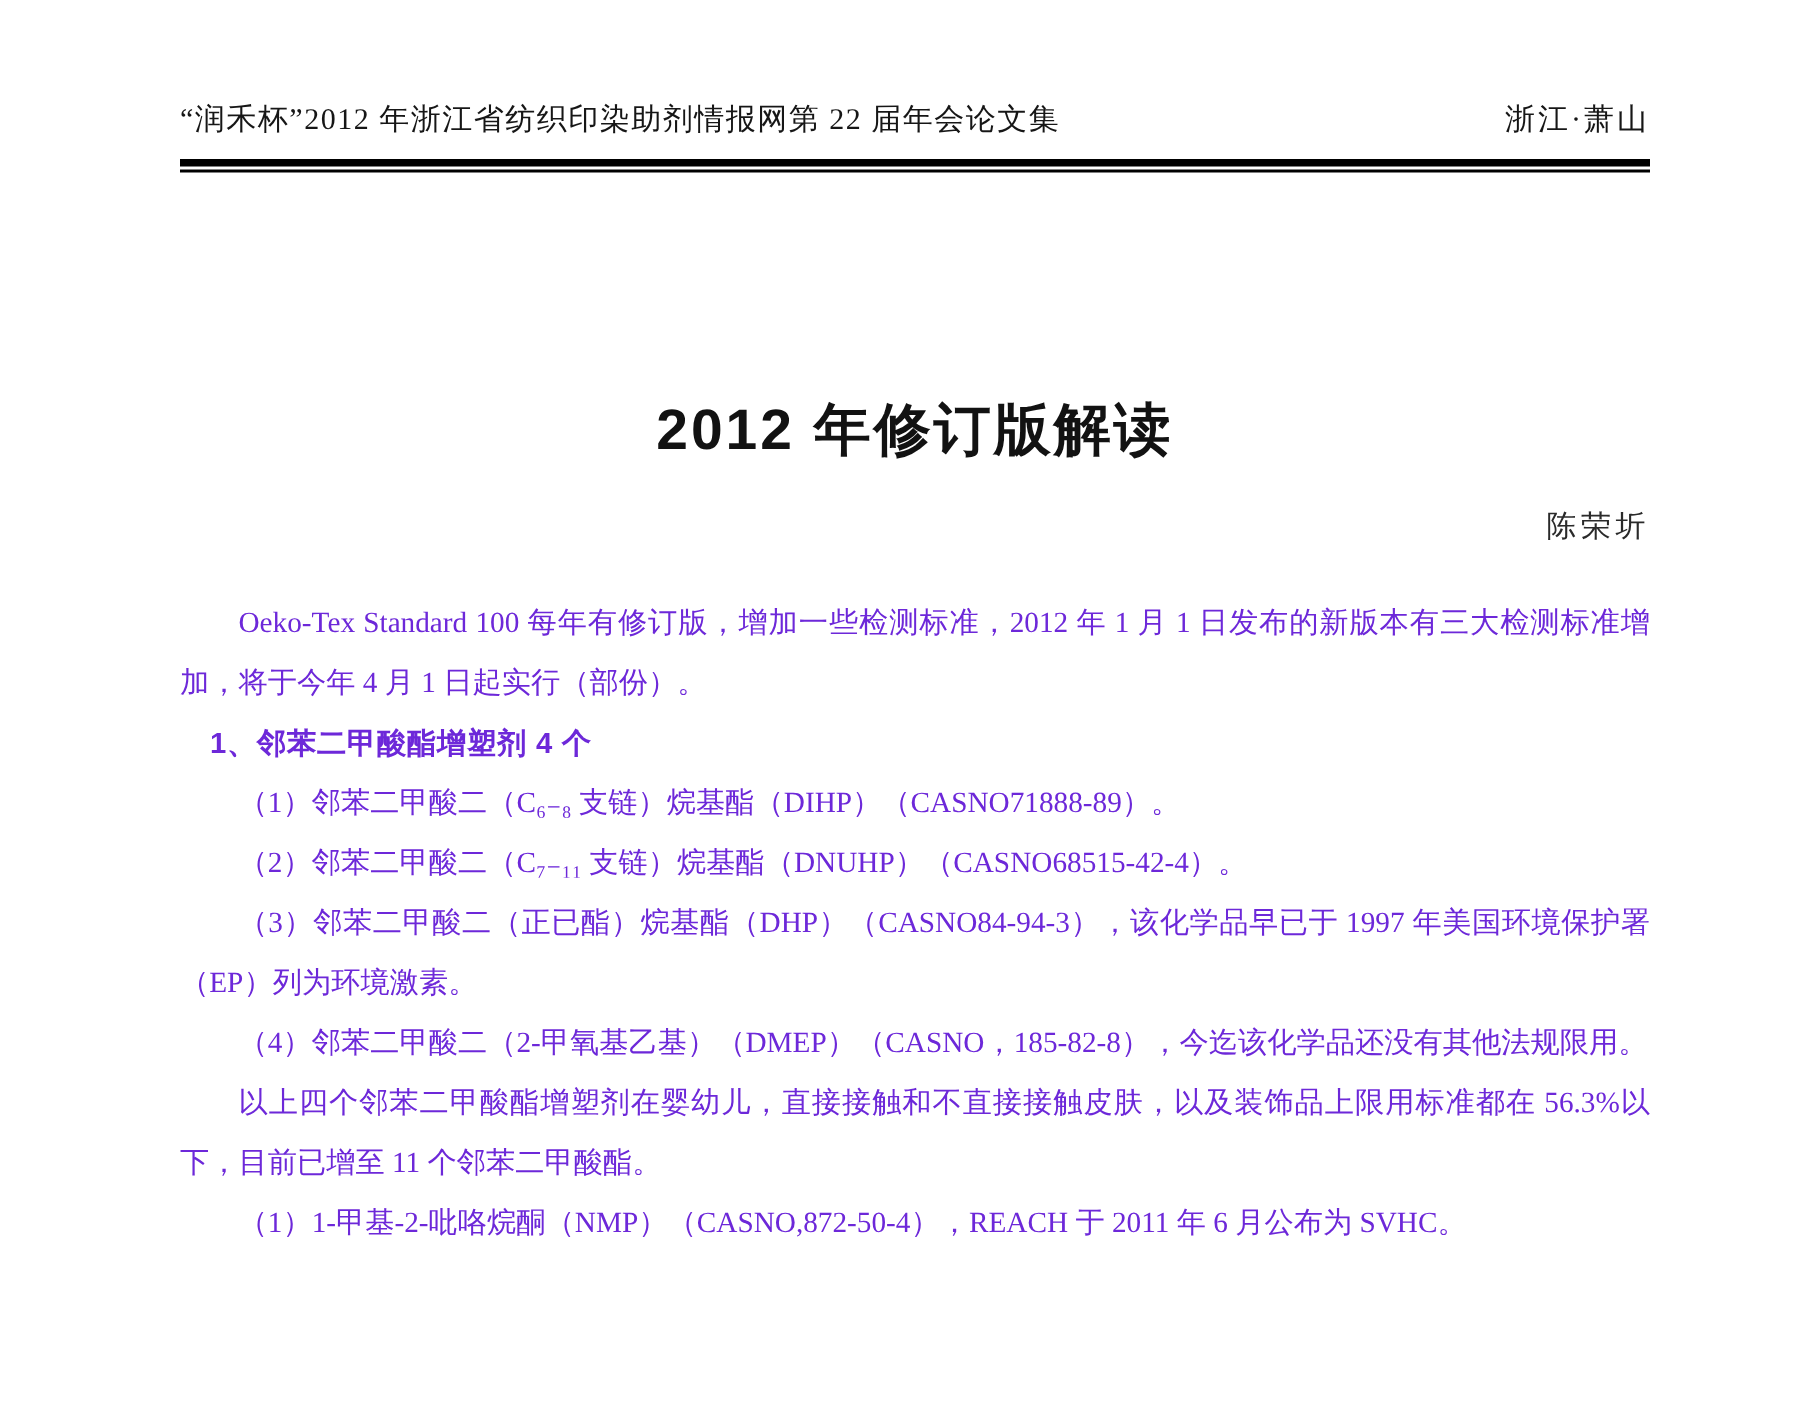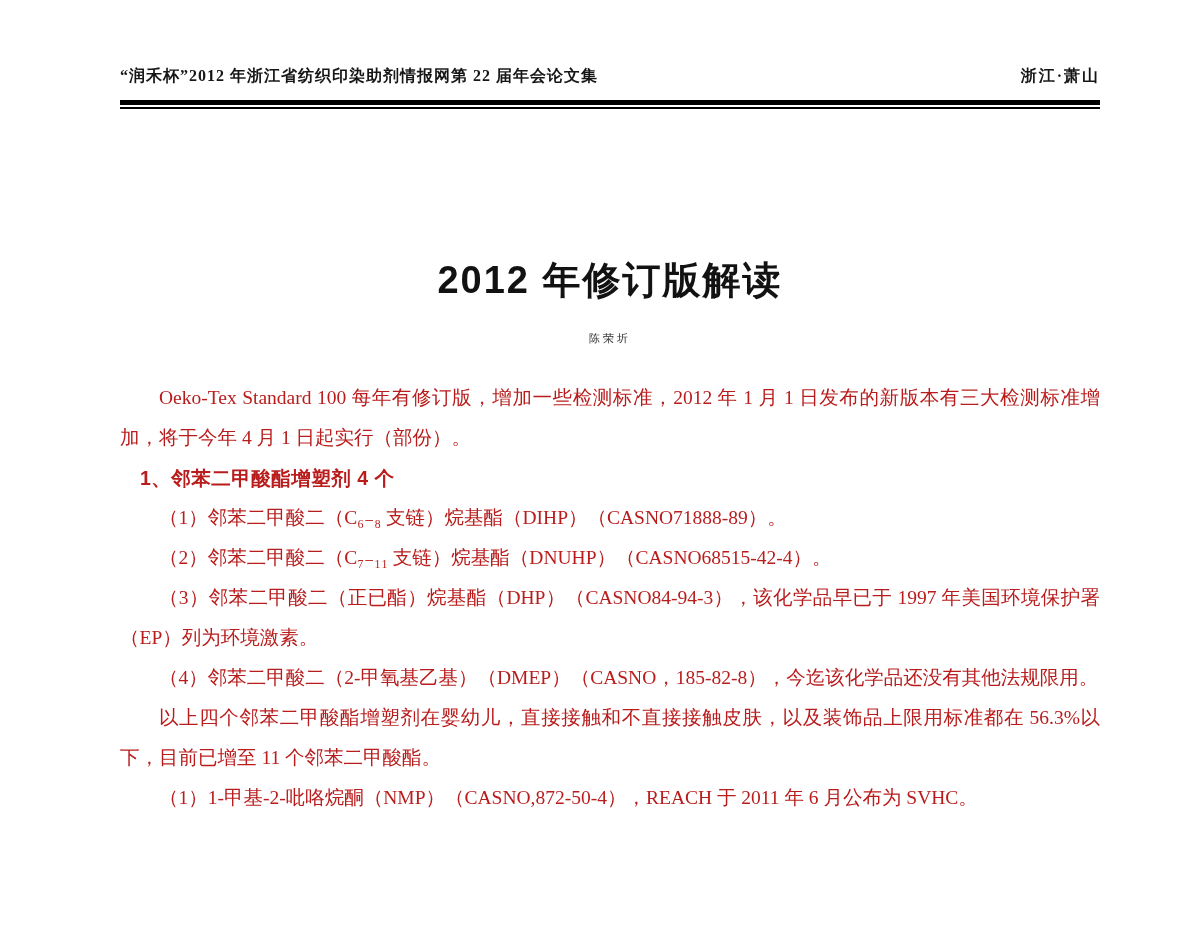--- a/index.html
+++ b/index.html
@@ -20,22 +20,22 @@
     width: 1200px;
     height: 952px;
     padding: 66px 100px 0 120px;
     background: #ffffff;
   }
   
   .header {
     display: flex;
     justify-content: space-between;
     align-items: flex-end;
-    font-size: 16px;
-    font-weight: 700;
+    font-size: 20px;
+    font-weight: 400;
     letter-spacing: 1px;
     color: #161616;
   }
   .header .left { white-space: nowrap; }
   .header .right { white-space: nowrap; letter-spacing: 2px; }
   
   .rule {
     margin-top: 13px;
     height: 2px;               
     border-top: 5px solid #000000;
@@ -46,32 +46,32 @@
     margin-top: 146px;
     text-align: center;
     font-family: "Liberation Sans", "DejaVu Sans", sans-serif;
     font-weight: 700;
     font-size: 38px;
     letter-spacing: 2px;
     color: #121212;
   }
   .author {
     margin-top: 18px;
-    text-align: center;
-    font-size: 11px;
+    text-align: right;
+    font-size: 20px;
     letter-spacing: 3px;
     color: #2a2a2a;
   }
   
   .doc-body {
     margin-top: 32px;
     font-size: 19.5px;
     line-height: 40px;
     text-align: justify;
-    color: #b91c1c;
+    color: #6d28d9;
   }
   .doc-body p { margin: 0; }
   .para.body-indent { text-indent: 2em; }
   .para.heading {
     text-indent: 0;
     font-family: "Liberation Sans", "DejaVu Sans", sans-serif;
     font-weight: 700;
     letter-spacing: 0.5px;
     margin-left: 20px;
   }

